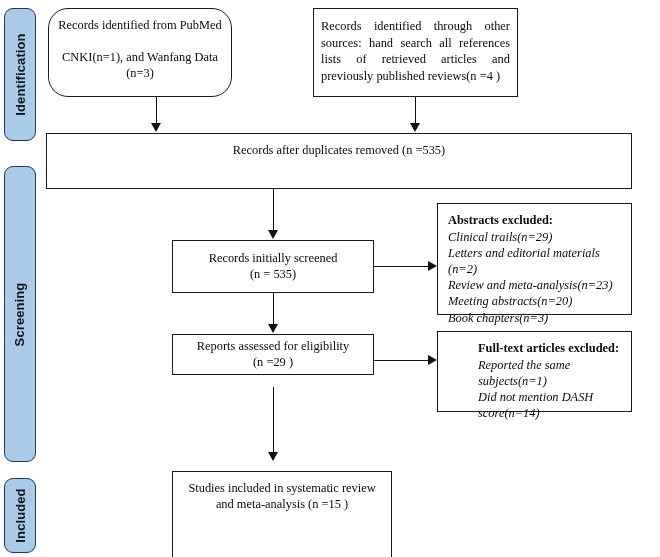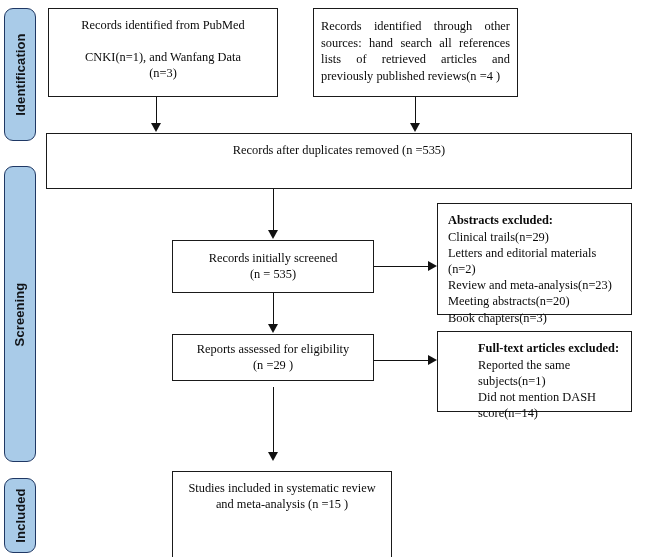--- a/index.html
+++ b/index.html
@@ -75,20 +75,21 @@
   }
   .excl-title {
     font-weight: bold;
     display: block;
     font-size: 12.4px;
   }
   .excl-item {
     display: block;
     font-size: 12.4px;
     line-height: 1.3;
+    font-style: italic;
   }
 
   
   .vline {
     position: absolute;
     width: 0;
     border-left: 1.4px solid #111111;
   }
   .hline {
     position: absolute;
@@ -122,21 +123,21 @@
   </div>
 
   <div class="phase-bar" style="left:4px; top:166px; width:32px; height:296px;">
     <span class="phase-label">Screening</span>
   </div>
 
   <div class="phase-bar" style="left:4px; top:478px; width:32px; height:75px;">
     <span class="phase-label">Included</span>
   </div>
 
-  <div class="box top-text" style="left:48px; top:8px; width:230px; height:89px;">
+  <div class="box top-text" style="left:48px; top:8px; width:184px; height:89px;border-radius:20px;">
     <div class="box-text">
       <span>Records identified from PubMed</span><br>
       <br>
       <span>CNKI(n=1), and Wanfang Data</span><br>
       <span>(n=3)</span>
     </div>
   </div>
 
   <div class="box top-text" style="left:313px; top:8px; width:205px; height:89px;">
     <div class="justified">Records identified through other sources: hand search all references lists of retrieved articles and previously published reviews(n =4 )</div>
@@ -172,21 +173,21 @@
       <span class="excl-item">Letters and editorial materials (n=2)</span>
       <span class="excl-item">Review and meta-analysis(n=23)</span>
       <span class="excl-item">Meeting abstracts(n=20)</span>
       <span class="excl-item">Book chapters(n=3)</span>
     </div>
   </div>
 
   <div class="vline" style="left:273px; top:293px; height:32px;"></div>
   <div class="arrow-down" style="left:268px; top:324px;"></div>
 
-  <div class="box" style="left:172px; top:334px; width:202px; height:47px;">
+  <div class="box" style="left:172px; top:334px; width:202px; height:41px;">
     <div class="box-text">
       <span>Reports assessed for eligibility</span><br>
       <span>(n =29 )</span>
     </div>
   </div>
 
   <div class="hline" style="left:374px; top:360px; width:55px;"></div>
   <div class="arrow-right" style="left:428px; top:355px;"></div>
 
   <div class="box align-left" style="left:437px; top:331px; width:195px; height:81px;padding-left:40px;">

